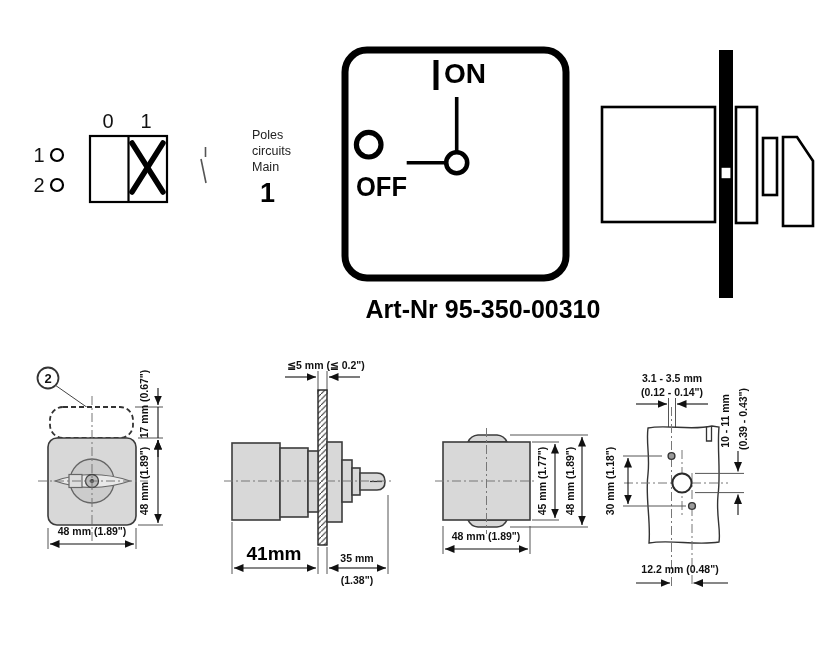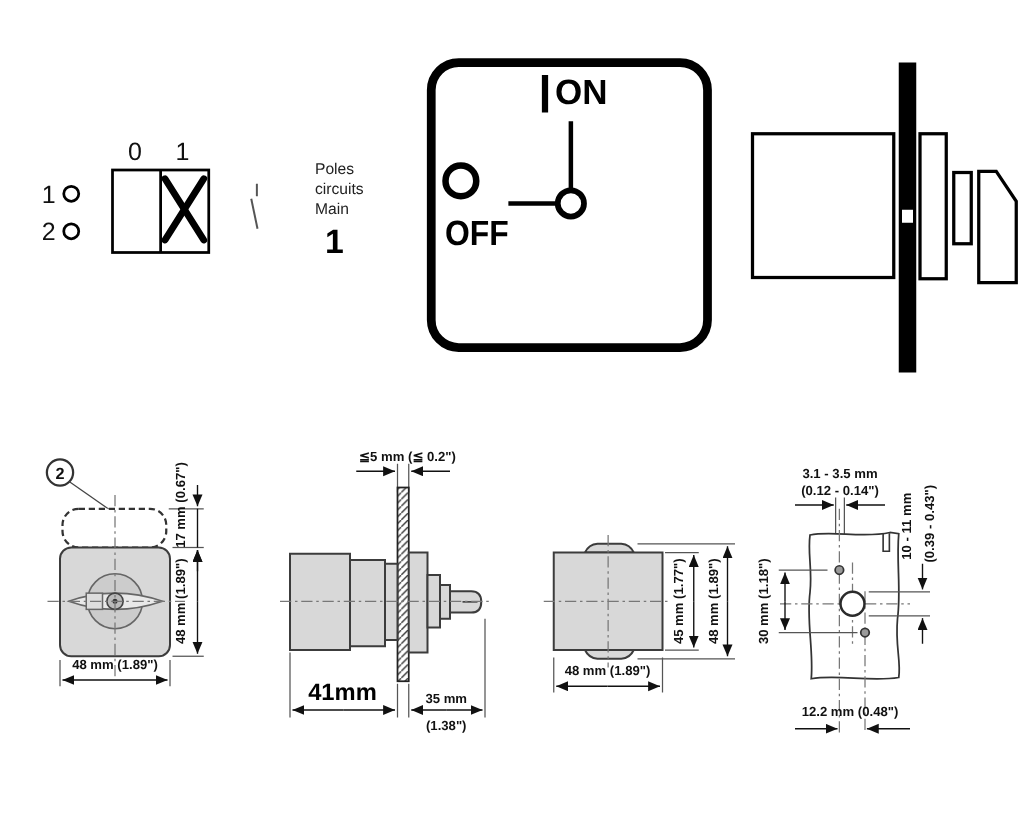--- a/index.html
+++ b/index.html
@@ -64,20 +64,21 @@
     <rect x="5" y="10" width="221" height="228" rx="22" class="blk" stroke-width="7" fill="#fff"></rect>
     <line x1="96" y1="20" x2="96" y2="50" stroke="#000" stroke-width="5"></line>
     <text x="104" y="43" font-size="28" font-weight="bold" textLength="42" lengthAdjust="spacingAndGlyphs" fill="#000">ON</text>
     <line x1="116.7" y1="57" x2="116.7" y2="112" stroke="#000" stroke-width="3.6"></line>
     <line x1="66.7" y1="122.7" x2="106" y2="122.7" stroke="#000" stroke-width="3.6"></line>
     <circle cx="116.7" cy="122.7" r="10.5" class="blk" stroke-width="4.6" fill="#fff"></circle>
     <circle cx="28.7" cy="104.7" r="12.3" class="blk" stroke-width="5.2" fill="#fff"></circle>
     <text x="16" y="156" font-size="28" font-weight="bold" textLength="51" lengthAdjust="spacingAndGlyphs" fill="#000">OFF</text>
   </svg>
 
+  <div id="artnr" class="abs">Art-Nr 95-350-00310</div>
 
   <svg class="abs" style="left:595px;top:40px;" width="233" height="268">
     <rect x="7" y="67" width="113" height="115" class="blk" stroke-width="2.6" fill="#fff"></rect>
     <rect x="124" y="10" width="14" height="248" fill="#000"></rect>
     <rect x="125.8" y="127" width="10.4" height="12" fill="#fff" stroke="#000" stroke-width="1.6"></rect>
     <rect x="141" y="67" width="21" height="116" class="blk" stroke-width="2.6" fill="#fff"></rect>
     <rect x="168" y="98" width="14" height="57" class="blk" stroke-width="2.6" fill="#fff"></rect>
     <polygon points="188,97 202,97 218,121 218,186 188,186" class="blk" stroke-width="2.6" fill="#fff"></polygon>
   </svg>
 

